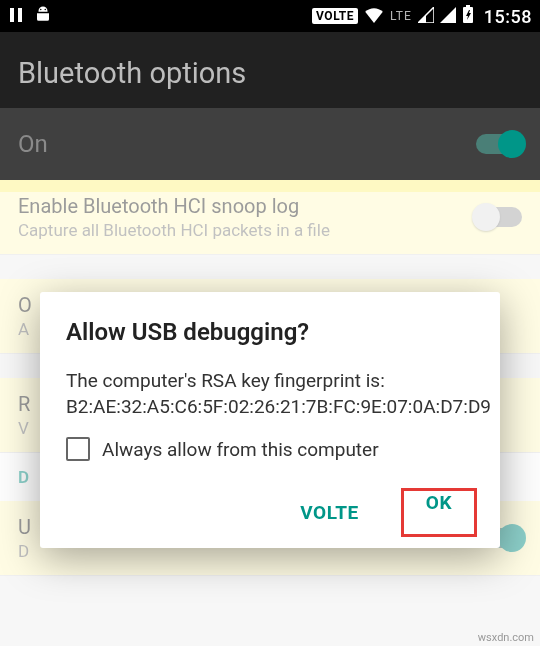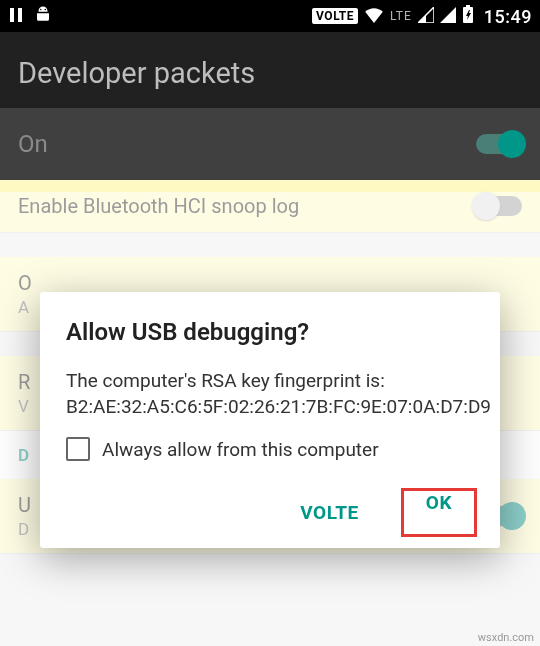--- a/index.html
+++ b/index.html
@@ -143,34 +143,35 @@
           <path d="M0 16L16 0v16z"></path>
         </svg>
     </span>
     <span>
       <svg width="12" height="18" viewBox="0 0 12 18" fill="#fff">
           <rect x="1" y="2" width="10" height="16" rx="1"></rect>
           <rect x="4" y="0" width="4" height="2"></rect>
           <path d="M7 5L4 11h2l-1 4 4-7H7l1-3z" fill="#000"></path>
         </svg>
     </span>
-    <span class="time">15:49</span>
-  </div>
-</div>
-
-<div class="header">Developer packets</div>
+    <span class="time">15:58</span>
+  </div>
+</div>
+
+<div class="header">Bluetooth options</div>
 
 <div class="master-row">
   <span>On</span>
   <div class="switch on"></div>
 </div>
 
 <div class="row">
   <div class="txt">
     <div class="title">Enable Bluetooth HCI snoop log</div>
+    <div class="sub">Capture all Bluetooth HCI packets in a file</div>
   </div>
   <div class="switch off"></div>
 </div>
 
 <div class="gap"></div>
 
 <div class="row">
   <div class="txt">
     <div class="title">O</div>
     <div class="sub">A</div>

